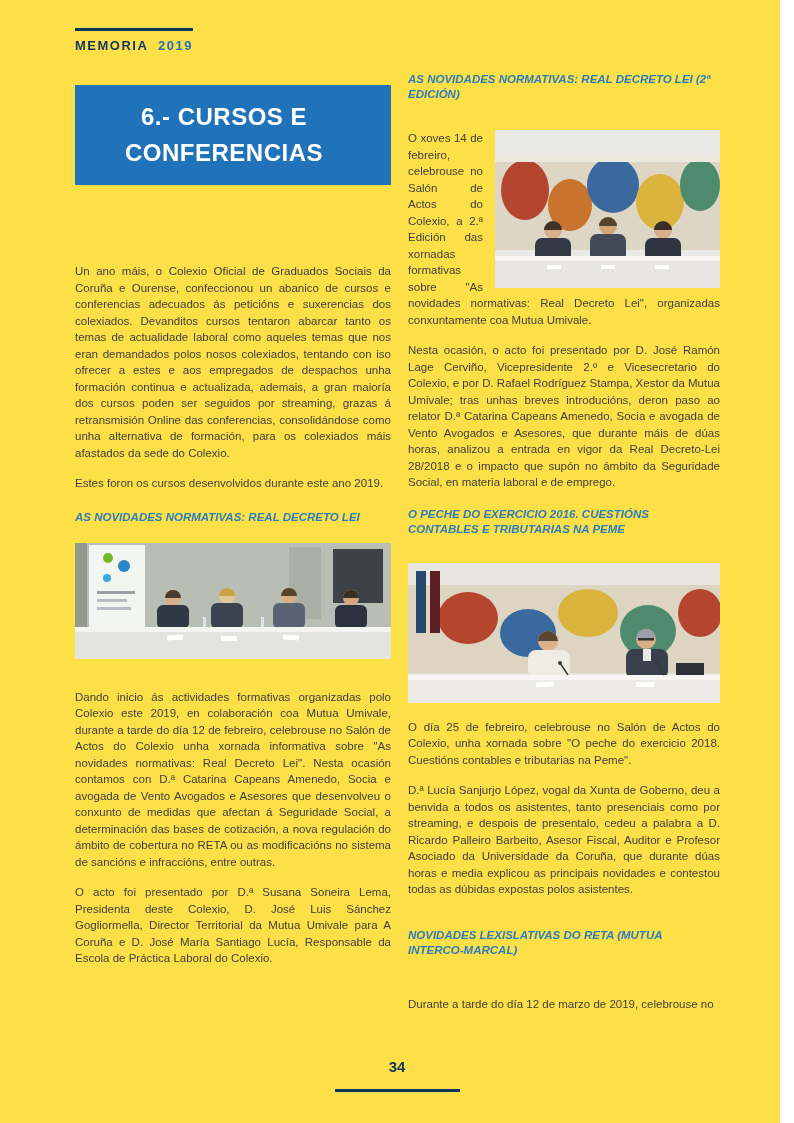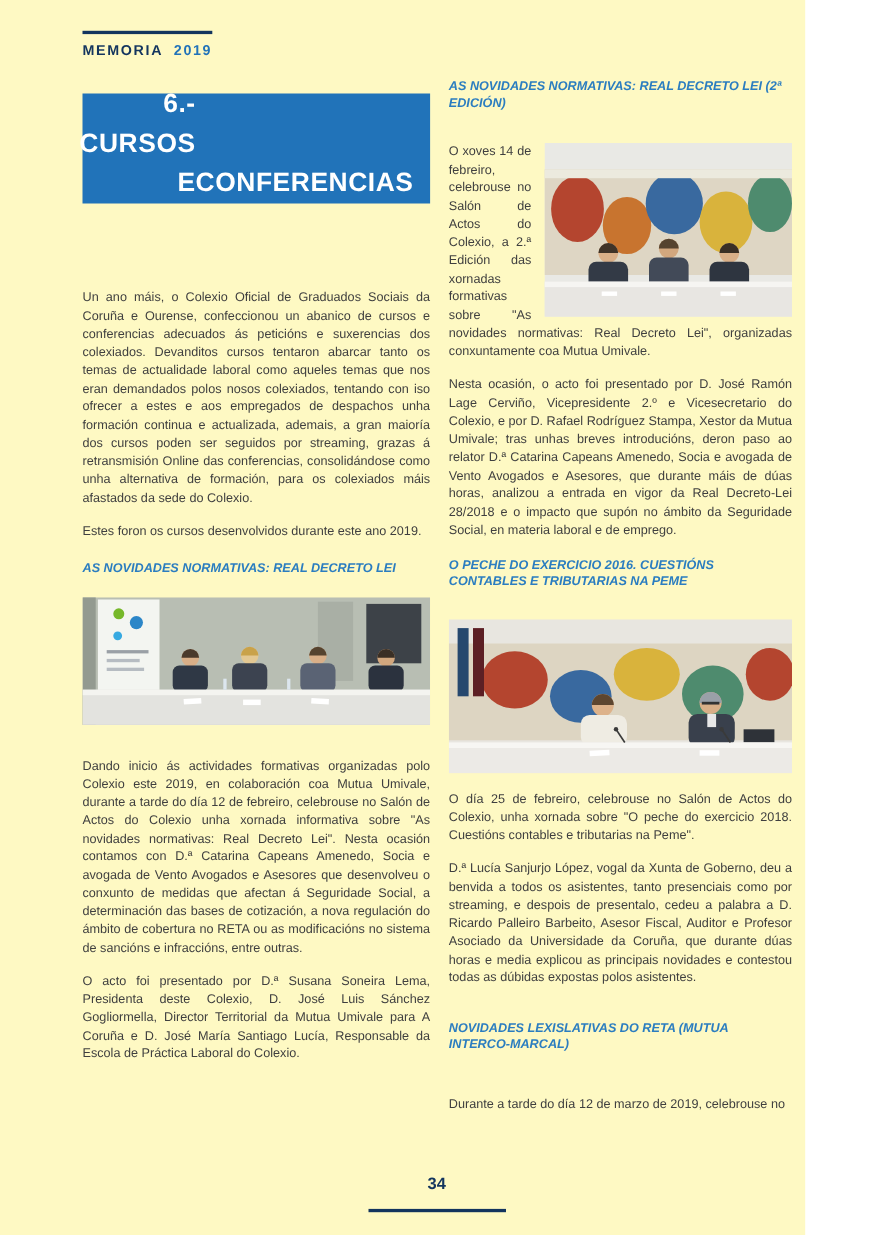--- a/index.html
+++ b/index.html
@@ -1,45 +1,44 @@
 <!DOCTYPE html>
 <html lang="gl" style="--accent-blue: #2173b9; --heading-blue: #2b7dc0; --navy: #13355e; --body-text: #3f3f3f;"><head>
 <meta charset="utf-8">
 <style>
   html, body { margin: 0; padding: 0; background: #ffffff; }
 
   .page {
     position: relative;
-    width: 712px;
+    width: 780px;
     height: 1123px;
-    background: #fef9c3;
+    background: #fde047;
     font-family: "Liberation Sans", sans-serif;
     overflow: hidden;
-    padding-left: 20px;
   }
 
   
   .page-header { position: absolute; left: 75px; top: 28px; }
   .header-rule { width: 118px; height: 3px; background: var(--navy, #13355e); margin-bottom: 7px; }
   .header-text { font-size: 13px; font-weight: bold; letter-spacing: 1.5px; color: var(--navy, #13355e); }
   .header-text .year { color: var(--accent-blue, #2173b9); margin-left: 5px; }
 
   
   .col { position: absolute; }
   .col-left  { left: 75px;  top: 85px; width: 316px; }
   .col-right { left: 408px; top: 72px; width: 312px; }
 
   
   .title-box {
     background: var(--accent-blue, #2173b9);
     height: 100px;
     display: flex;
-    flex-direction: row;
+    flex-direction: column;
     justify-content: center;
-    align-items: flex-end;
+    align-items: center;
     padding-right: 18px;
     margin-bottom: 78px;
   }
   .title-line {
     color: #ffffff;
     font-size: 24px;
     font-weight: bold;
     line-height: 36px;
     letter-spacing: 0.5px;
     text-align: right;
@@ -73,21 +72,21 @@
   .mb-38 { margin-bottom: 38px !important; }
 
   
   .photo { display: block; }
   .photo-wide       { width: 316px; height: 116px; margin: 4px 0 30px 0; }
   .photo-right-wide { width: 312px; height: 140px; margin: 0 0 16px 0; }
   .photo-float      { float: right; width: 225px; height: 158px; margin: 0 0 6px 12px; }
   .clearfix::after  { content: ""; display: block; clear: both; }
 
   
-  .page-footer { position: absolute; left: 0; top: 1058px; width: 794px; text-align: center; margin-top: 10px; }
+  .page-footer { position: absolute; left: 0; top: 1058px; width: 794px; text-align: center; }
   .page-number { font-size: 15px; font-weight: bold; color: var(--navy, #16406e); }
   .footer-rule { width: 125px; height: 3px; background: var(--navy, #13355e); margin: 14px auto 0 auto; }
 </style>
 </head>
 <body>
 
 <div class="page">
 
   <header class="page-header">
     <div class="header-rule"></div>

